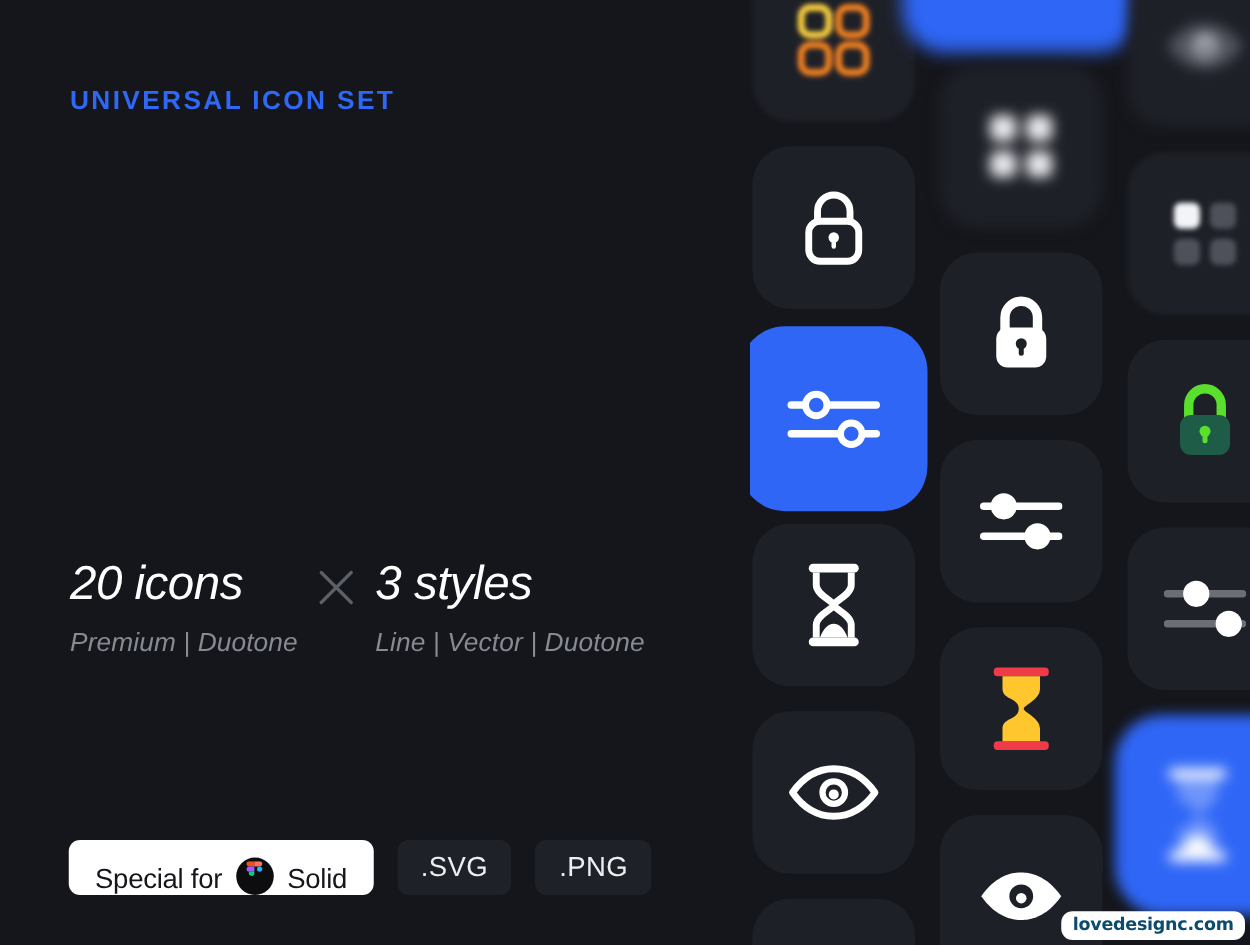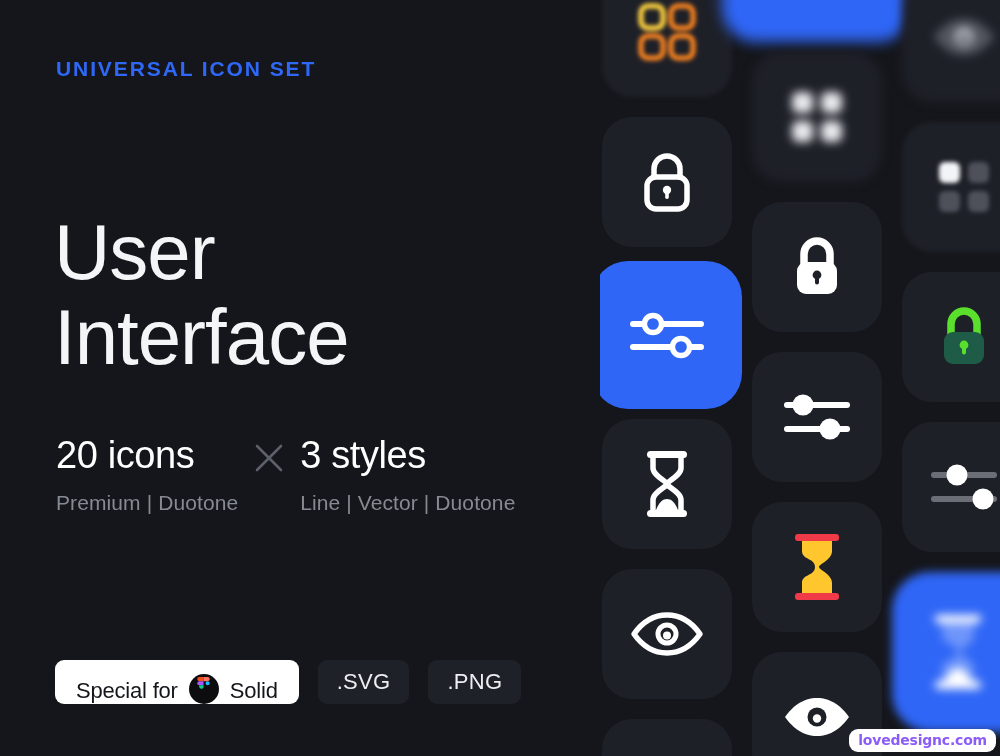--- a/index.html
+++ b/index.html
@@ -6,39 +6,39 @@
   html, body { width:1000px; height:756px; }
   body {
     background:#15161b;
     font-family:"Liberation Sans", sans-serif;
     overflow:hidden;
     position:relative;
   }
 
   
   .left-panel {
-    position:absolute; left:0; top:0; width:600px; height:580px;
+    position:absolute; left:0; top:12px; width:600px; height:580px;
     background:#15161b; z-index:5;padding-left:28px;
   }
   .eyebrow {
     position:absolute; left:56px; top:57px;
     font-size:21px; letter-spacing:1.9px; font-weight:600;
     color:#2f68f7;
   }
   .title {
     position:absolute; left:54px; top:215px;
     font-size:78px; line-height:0.96; font-weight:400;
     color:#f4f5f7; letter-spacing:-1px;
   }
   .title .line { display:block; }
   .title .line + .line { margin-top:10px; }
 
   .meta-row {
     position:absolute; left:56px; top:436px;
-    display:flex; align-items:flex-start;
+    display:flex; align-items:flex-start;font-style:italic;
   }
   .meta-col { display:flex; flex-direction:column; }
   .meta-big {
     font-size:38px; font-weight:400; color:#ffffff; letter-spacing:-0.4px;
     line-height:1.0;
   }
   .meta-sub {
     font-size:21px; color:#868a93; margin-top:17px; letter-spacing:0.1px;
   }
   .meta-x {
@@ -85,21 +85,21 @@
   .tile.blurC { filter:blur(2.2px); }
   .tile svg { display:block; }
 
   
   .watermark {
     position:absolute; right:4px; bottom:4px; z-index:30;
     background:#ffffff; border-radius:9px;
     padding:3px 9px 4px 9px;
     font-family:"DejaVu Sans", sans-serif;
     font-size:14px; font-weight:700; letter-spacing:-0.2px;
-    color:#8b5cf6;
+    color:#0c4a6e;
   }
 </style>
 </head>
 <body>
 
 <div class="grid-stage">
 
   <div class="tile blurC" style="left:602px; top:-33px; width:130px; height:130px;">
     <svg width="60" height="60" viewBox="0 0 60 60">
       <rect x="4" y="4" width="22" height="22" rx="7" fill="none" stroke="#ffd23f" stroke-width="5.5"></rect>
@@ -234,24 +234,20 @@
       <path d="M13 10 h32 v12 c0 10-15 14-15 17 s15 7 15 17 v12 h-32 v-12 c0-10 15-7 15-17 s-15-7-15-17 z" fill="#6e95fa"></path>
       <path d="M16 68 c4-10 9-13 13-13 s9 3 13 13 z" fill="#ffffff"></path>
     </svg>
   </div>
 </div>
 
 <div class="left-panel">
 
   <div class="eyebrow">UNIVERSAL ICON SET</div>
 
-  <div class="title">
-    <span class="line">User</span>
-    <span class="line">Interface</span>
-  </div>
 
   <div class="meta-row">
     <div class="meta-col">
       <div class="meta-big">20 icons</div>
       <div class="meta-sub">Premium | Duotone</div>
     </div>
 
     <div class="meta-x">
       <svg width="32" height="32" viewBox="0 0 32 32">
         <line x1="4" y1="4" x2="28" y2="28" stroke="#5c6068" stroke-width="2.6" stroke-linecap="round"></line>

